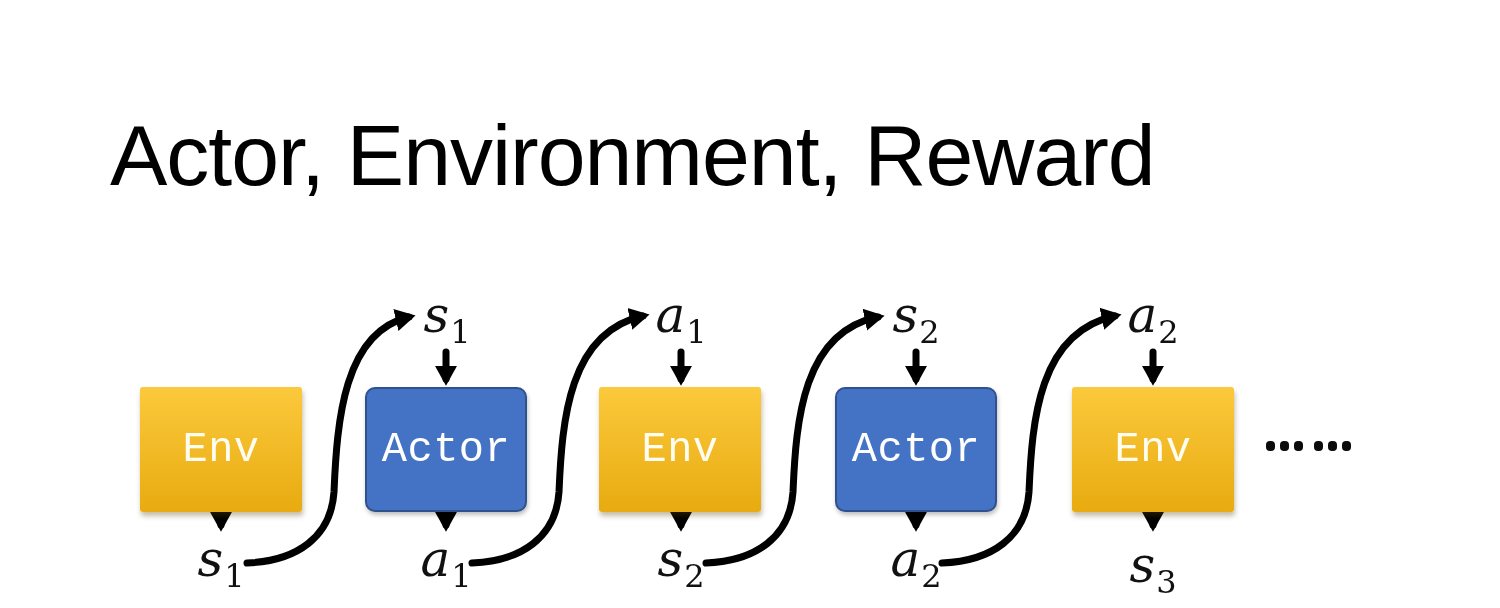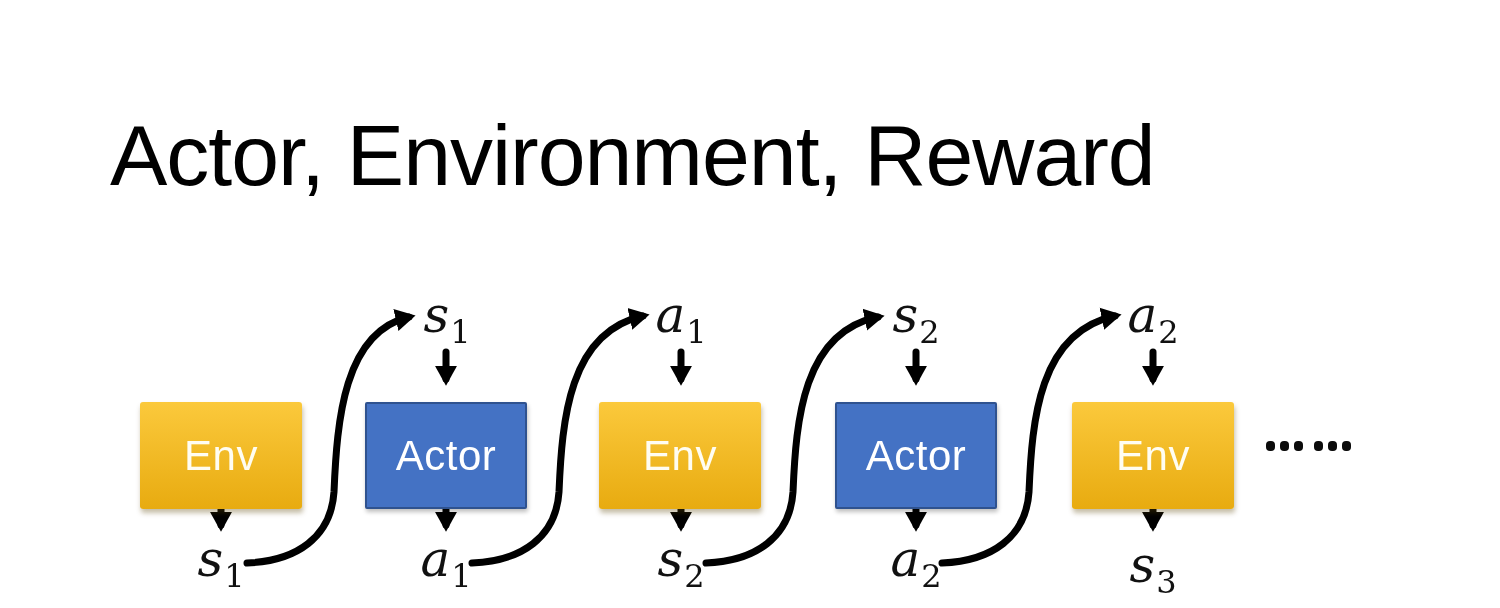--- a/index.html
+++ b/index.html
@@ -38,41 +38,42 @@
   }
   .arrows {
     position: absolute;
     left: 0; top: 0;
     width: 1500px; height: 608px;
     color: var(--arrow);
     pointer-events: none;
   }
   .box {
     position: absolute;
-    top: 402px;
+    top: 387px;
     width: 162px;
-    height: 107px;
+    height: 125px;
     display: flex;
     align-items: center;
     justify-content: center;
     font-size: 42px;
     line-height: 1;
     letter-spacing: 0.5px;
+    font-family: Liberation Mono, monospace;
   }
   .box.env {
     background: linear-gradient(180deg, var(--env-top), var(--env-bottom));
     color: var(--env-text);
     border-radius: 3px;
     box-shadow: 1px 4px 5px rgba(90, 65, 0, 0.35);
   }
   .box.actor {
     background: var(--actor-fill);
     border: 2.5px solid var(--actor-border);
     color: var(--actor-text);
-    border-radius: 2px;
+    border-radius: 10px;
     box-shadow: 1px 3px 4px rgba(0, 0, 0, 0.25);
   }
   .b1 { left: 140px; }
   .b2 { left: 365px; }
   .b3 { left: 599px; }
   .b4 { left: 835px; }
   .b5 { left: 1072px; }
   .mlabel {
     position: absolute;
     transform: translateX(-50%);

